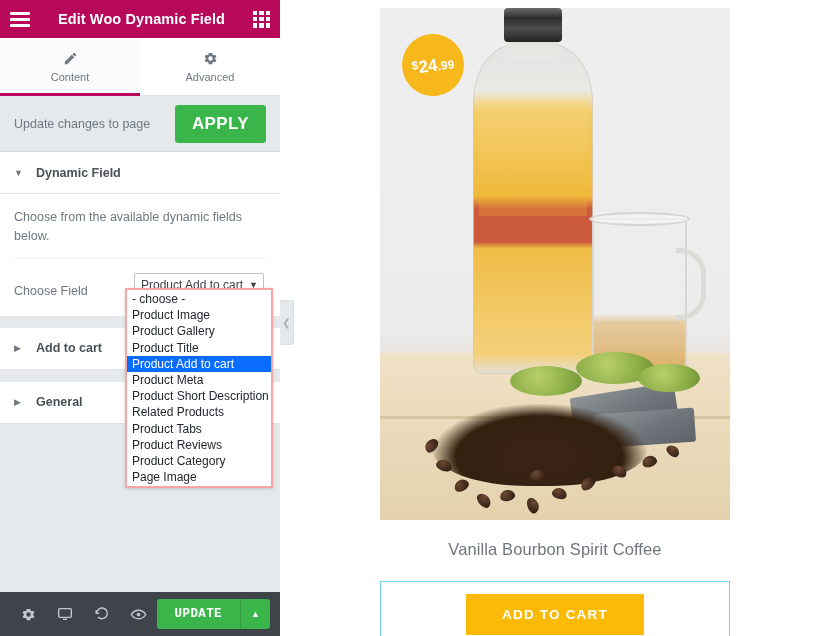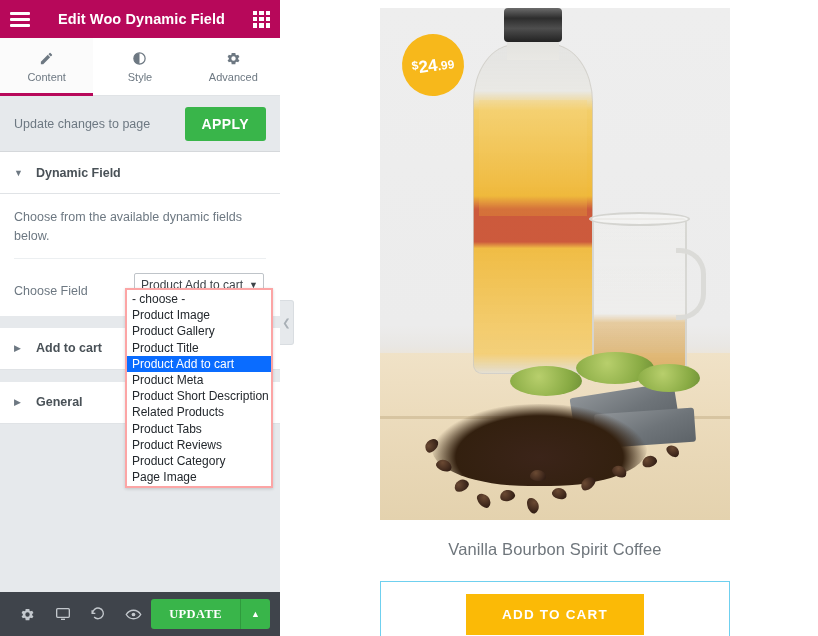--- a/index.html
+++ b/index.html
@@ -49,21 +49,21 @@
     height: 3px; background: #b7085a; }
   .tab .tlabel { font-size: 11px; color: #6d7882; }
   .tab .ticon { color: #6d7882; display: block; line-height: 0; }
 
   
   #apply-bar { height: 56px; background: #e6e9ec; display: flex; align-items: center;
     justify-content: space-between; padding: 0 14px; flex: none;
     border-bottom: 1px solid #d5d8db; }
   #apply-bar .note { font-size: 12.5px; color: #6d7882; }
   #apply-btn { background: #39b54a; color: #fff; border: none; border-radius: 3px;
-    font-size: 14px; font-weight: bold; letter-spacing: .4px;
+    font-size: 17px; font-weight: bold; letter-spacing: .4px;
     padding: 9px 17px; cursor: pointer; font-family: inherit; }
 
   
   .section-head { height: 42px; background: #fff; display: flex; align-items: center;
     padding: 0 14px; gap: 14px; cursor: pointer;
     border-bottom: 1px solid #e0e3e6; flex: none; }
   .section-head .caret { font-size: 9px; color: #6d7882; width: 8px; }
   .section-head .sname { font-size: 12.5px; font-weight: bold; color: #495157; }
 
   .section-body { background: #fff; padding: 14px 14px 18px 14px; flex: none; }
@@ -90,21 +90,21 @@
   #panel-filler { flex: 1 1 auto; background: #e6e9ec; }
 
   
   #panel-foot { height: 44px; background: #3f444b; display: flex; align-items: center;
     padding: 0 10px; flex: none; }
   #panel-foot .ficon { width: 40px; display: flex; align-items: center;
     justify-content: center; color: #c3c8cd; cursor: pointer; }
   #update-group { margin-left: auto; display: flex; height: 30px; }
   #update-btn { background: #39b54a; color: #fff; border: none; font-size: 12.5px;
     font-weight: bold; letter-spacing: .4px; padding: 0 18px; cursor: pointer;
-    border-radius: 3px 0 0 3px; font-family: Liberation Serif, serif; }
+    border-radius: 3px 0 0 3px; font-family: Liberation Mono, monospace; }
   #update-caret { background: #39b54a; color: #fff; border: none; width: 30px;
     border-left: 1px solid #2f9a3d; cursor: pointer; font-size: 9px;
     border-radius: 0 3px 3px 0; }
 
   
   #collapse-handle { position: absolute; left: 280px; top: 300px; width: 14px;
     height: 45px; background: #e6e9ec; border: 1px solid #d9dde1; border-left: none;
     border-radius: 0 3px 3px 0; display: flex; align-items: center;
     justify-content: center; color: #a9b0b6; font-size: 10px; cursor: pointer; z-index: 30; }
 
@@ -210,29 +210,20 @@
       <div class="tab active">
         <span class="ticon">
           <svg width="15" height="15" viewBox="0 0 24 24" fill="#6d7882">
               <path d="M3 17.25V21h3.75L17.81 9.94l-3.75-3.75L3 17.25zM20.71 7.04a1 1 0 0 0 0-1.41l-2.34-2.34a1 1 0 0 0-1.41 0l-1.83 1.83 3.75 3.75 1.83-1.83z"></path>
             </svg>
         </span>
         <span class="tlabel">Content</span>
       </div>
       <div class="tab">
         <span class="ticon">
-          <svg width="15" height="15" viewBox="0 0 24 24">
-              <circle cx="12" cy="12" r="9" fill="none" stroke="#6d7882" stroke-width="2"></circle>
-              <path d="M12 3a9 9 0 0 0 0 18z" fill="#6d7882"></path>
-            </svg>
-        </span>
-        <span class="tlabel">Style</span>
-      </div>
-      <div class="tab">
-        <span class="ticon">
           <svg width="15" height="15" viewBox="0 0 24 24" fill="#6d7882">
               <path d="M19.4 13a7.8 7.8 0 0 0 0-2l2.1-1.6-2-3.5-2.5 1a7.6 7.6 0 0 0-1.7-1L15 3H9l-.3 2.9c-.6.25-1.2.6-1.7 1l-2.5-1-2 3.5L4.6 11a7.8 7.8 0 0 0 0 2l-2.1 1.6 2 3.5 2.5-1c.5.4 1.1.75 1.7 1L9 21h6l.3-2.9c.6-.25 1.2-.6 1.7-1l2.5 1 2-3.5-2.1-1.6zM12 15.5A3.5 3.5 0 1 1 15.5 12 3.5 3.5 0 0 1 12 15.5z"></path>
             </svg>
         </span>
         <span class="tlabel">Advanced</span>
       </div>
     </div>
 
     <div id="apply-bar">
       <span class="note">Update changes to page</span>

